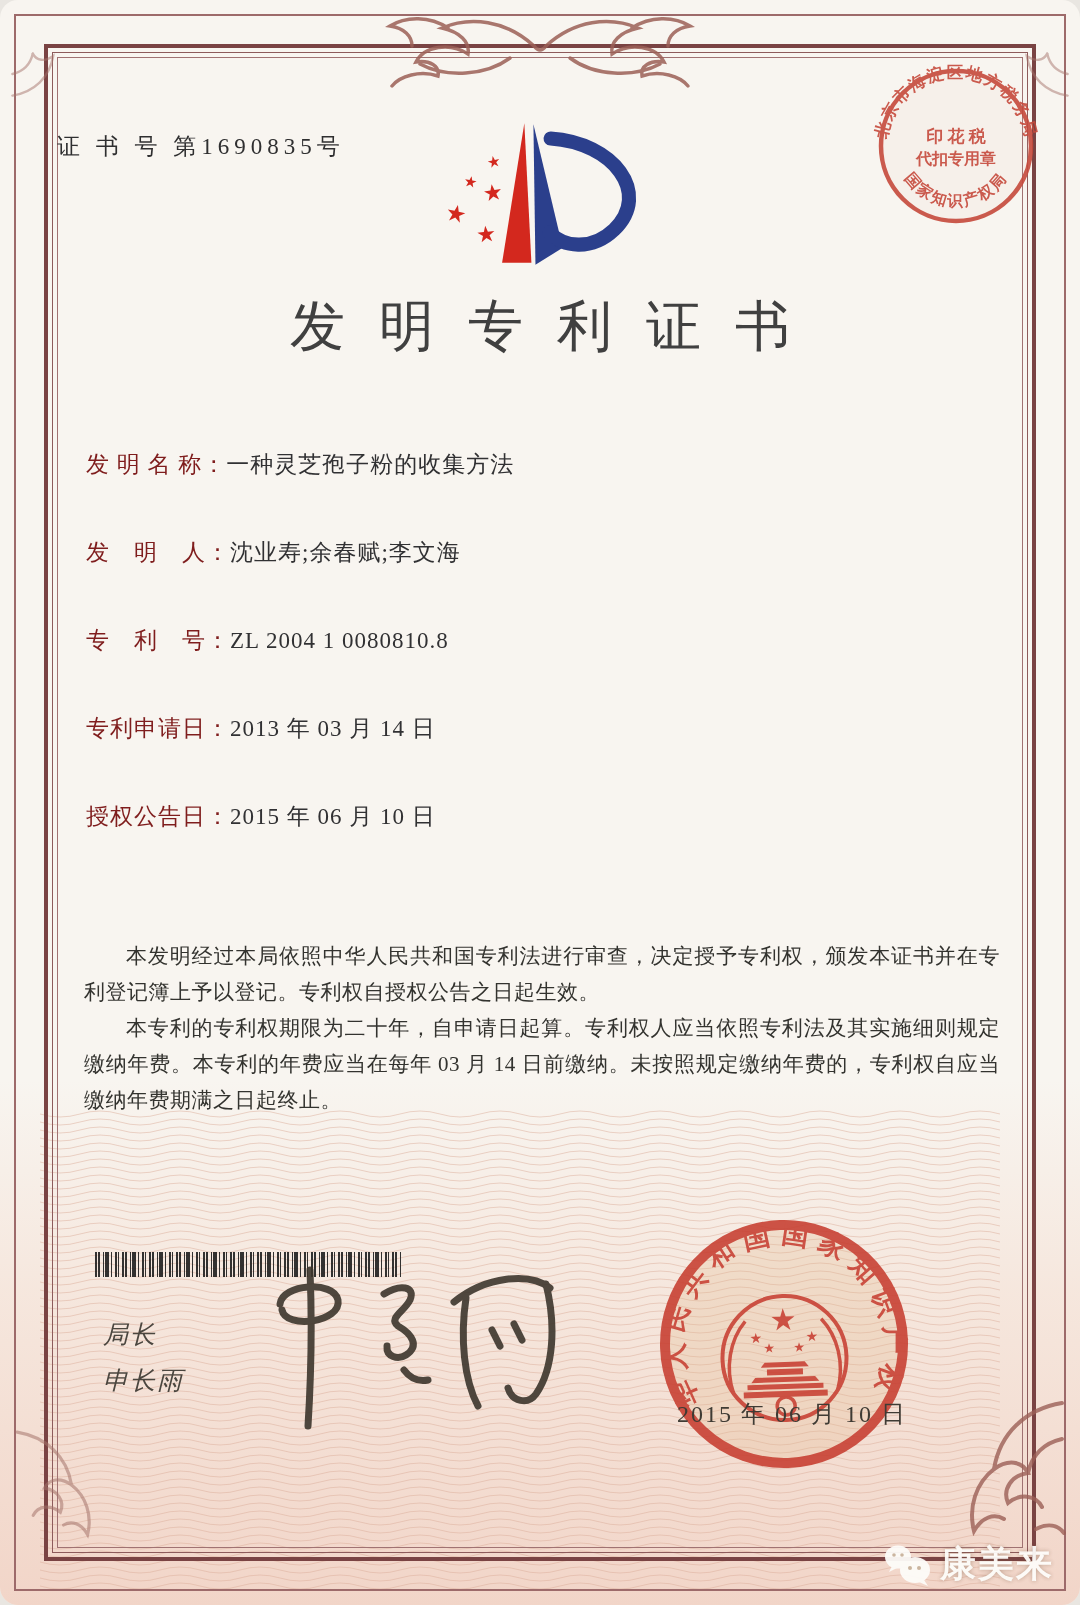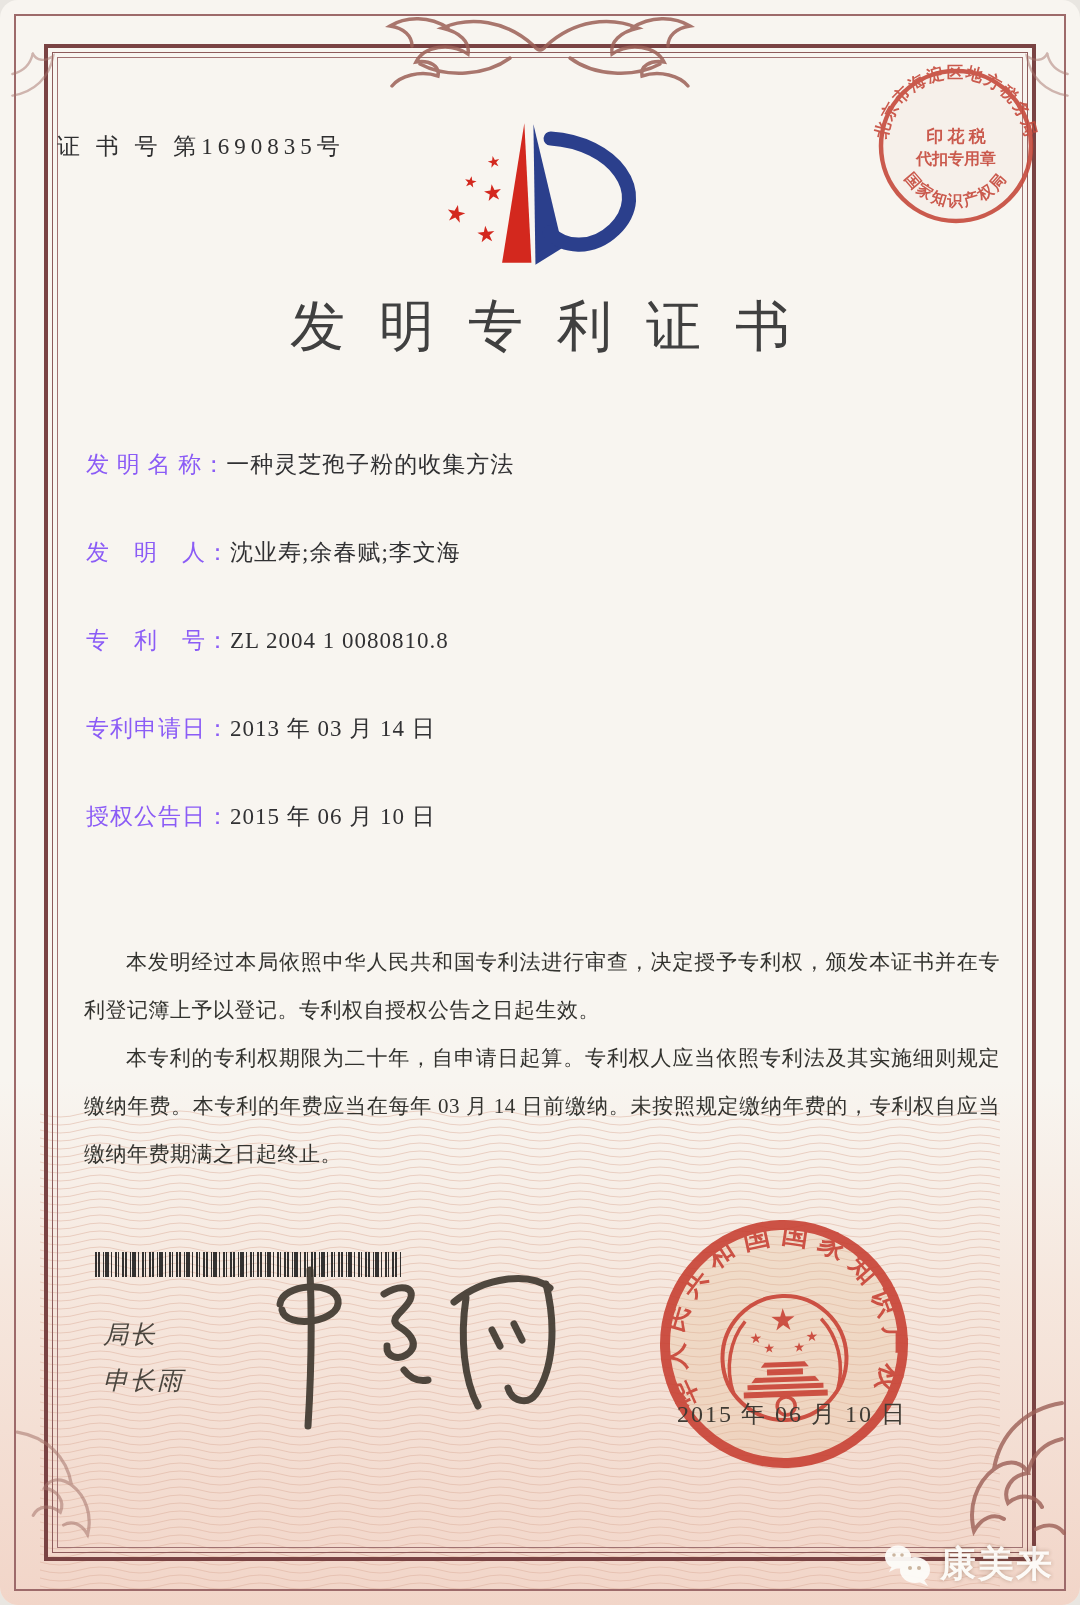--- a/index.html
+++ b/index.html
@@ -23,25 +23,25 @@
   
   .cert-no{position:absolute;left:57px;top:131px;font-size:23px;letter-spacing:5px;color:#2f2f30;z-index:3;}
   .logo{position:absolute;left:412px;top:96px;z-index:2;}
   .rev-stamp{position:absolute;left:872px;top:62px;z-index:4;opacity:.9;}
   .title{position:absolute;left:56px;right:56px;top:290px;text-align:center;font-size:55px;
     letter-spacing:34px;text-indent:34px;color:#404040;font-weight:500;z-index:3;}
 
   
   .fields{position:absolute;left:86px;right:56px;top:448px;z-index:3;}
   .field-row{font-size:23px;line-height:34px;margin-bottom:54px;color:#313133;letter-spacing:1px;white-space:nowrap;}
-  .field-row .lab{color:#8b5cf6;}
+  .field-row .lab{color:#7f1d1d;}
 
   
   .body-text{position:absolute;left:84px;right:80px;top:938px;z-index:3;}
-  .body-text p{margin:0;font-size:21px;line-height:48px;color:#33332f;text-indent:2em;
+  .body-text p{margin:0;font-size:21px;line-height:36px;color:#33332f;text-indent:2em;
     letter-spacing:.5px;text-align:justify;}
 
   
   .barcode{position:absolute;left:95px;top:1252px;width:306px;height:25px;z-index:3;opacity:.9;
     background:repeating-linear-gradient(90deg,#1d1d1d 0 2px,rgba(0,0,0,0) 2px 3px,#1d1d1d 3px 5px,
       rgba(0,0,0,0) 5px 8px,#1d1d1d 8px 9px,rgba(0,0,0,0) 9px 10px,#1d1d1d 10px 14px,rgba(0,0,0,0) 14px 16px,
       #1d1d1d 16px 17px,rgba(0,0,0,0) 17px 20px,#1d1d1d 20px 22px,rgba(0,0,0,0) 22px 23px,#1d1d1d 23px 24px,rgba(0,0,0,0) 24px 27px);}
   .commissioner{position:absolute;left:103px;top:1312px;z-index:3;color:#4b463f;font-size:25px;line-height:46px;letter-spacing:2px;font-style:italic;}
   .signature{position:absolute;left:238px;top:1258px;z-index:3;}
   .seal{position:absolute;left:648px;top:1208px;z-index:2;transform:rotate(-2deg);}

